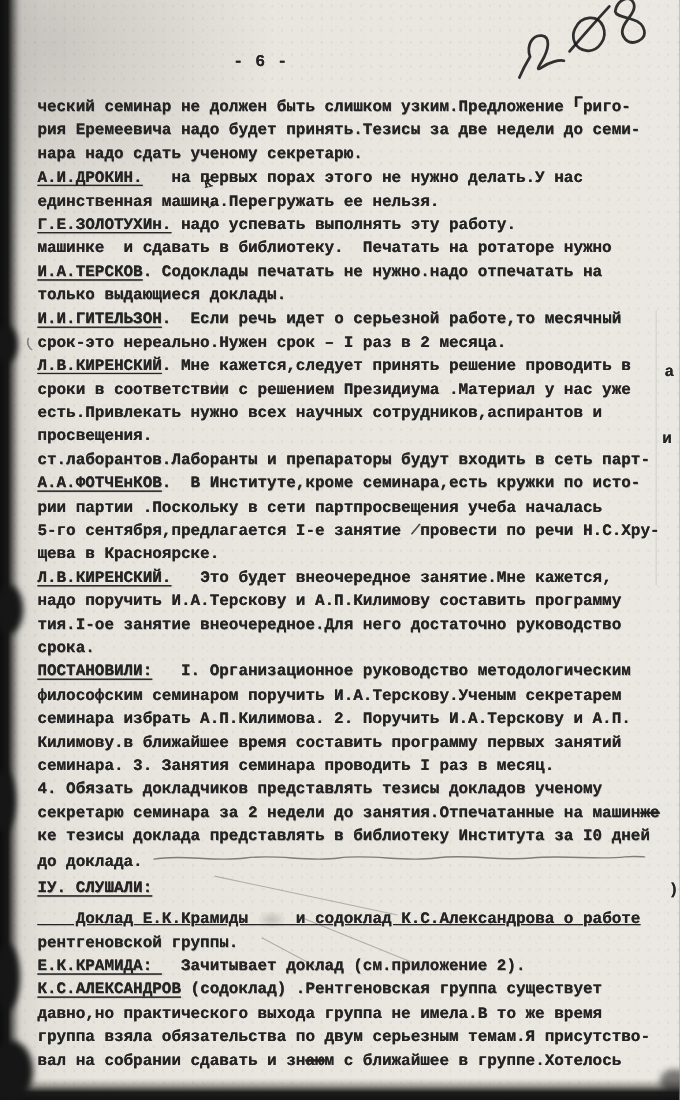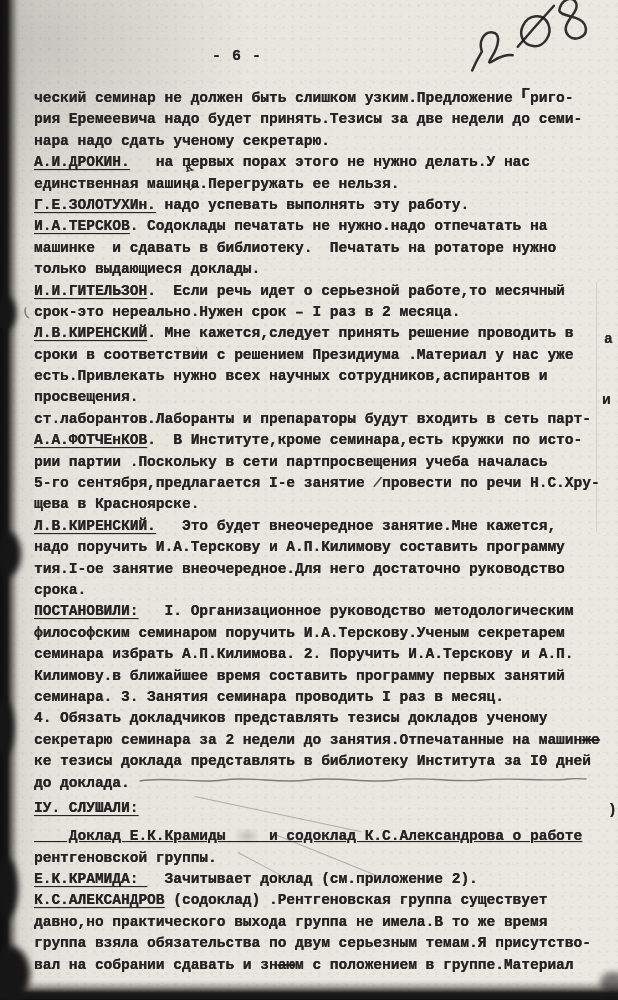--- a/index.html
+++ b/index.html
@@ -75,22 +75,22 @@
 
   <div class="pagenum">- 6 -</div>
 
   <div class="text">
       <div class="tl"><span>ческий семинар не должен быть слишком узким.Предложение </span><span class="sup">Г</span><span>риго-</span></div>
       <div class="tl"><span>рия Еремеевича надо будет принять.Тезисы за две недели до семи-</span></div>
       <div class="tl"><span>нара надо сдать ученому секретарю.</span></div>
       <div class="tl"><span class="u">А.И.ДРОКИН.</span><span>   на первых порах этого не нужно делать.У нас</span></div>
       <div class="tl"><span>единственная машин</span><span class="insw"><span class="ins">к</span><span class="caret"></span></span><span>а.Перегружать ее нельзя.</span></div>
       <div class="tl"><span class="u">Г.Е.ЗОЛОТУХИн.</span><span> надо успевать выполнять эту работу.</span></div>
+      <div class="tl"><span>машинке  и сдавать в библиотеку.  Печатать на ротаторе нужно</span></div>
       <div class="tl"><span class="u">И.А.ТЕРСКОВ</span><span>. Содоклады печатать не нужно.надо отпечатать на</span></div>
-      <div class="tl"><span>машинке  и сдавать в библиотеку.  Печатать на ротаторе нужно</span></div>
       <div class="tl"><span>только выдающиеся доклады.</span></div>
       <div class="tl"><span class="u">И.И.ГИТЕЛЬЗОН</span><span>.  Если речь идет о серьезной работе,то месячный</span></div>
       <div class="tl"><span class="pre">(</span><span>срок-это нереально.Нужен срок – I раз в 2 месяца.</span></div>
       <div class="tl"><span class="u">Л.В.КИРЕНСКИЙ</span><span>. Мне кажется,следует принять решение проводить в</span></div>
       <div class="tl"><span>сроки в соответствии с решением Президиума .Материал у нас уже</span></div>
       <div class="tl"><span>есть.Привлекать нужно всех научных сотрудников,аспирантов и</span></div>
       <div class="tl"><span>просвещения.</span></div>
       <div class="tl"><span>ст.лаборантов.Лаборанты и препараторы будут входить в сеть парт-</span></div>
       <div class="tl"><span class="u">А.А.ФОТЧЕнКОВ</span><span>.  В Институте,кроме семинара,есть кружки по исто-</span></div>
       <div class="tl"><span>рии партии .Поскольку в сети партпросвещения учеба началась</span></div>
@@ -111,21 +111,21 @@
       <div class="tl"><span>до доклада. </span><svg width="450" height="12" viewBox="0 0 450 12" preserveAspectRatio="none" class="squiggle">
           <path d="M2,8 C28,3 55,11 85,7 C115,3 140,11 170,7 C200,3 228,11 258,7 C288,3 315,10 345,7 C375,4 405,9 430,6 C440,5 446,6 448,6"></path>
         </svg></div>
       <div class="tl" style="margin-top: 4px;"><span class="u">IУ. СЛУШАЛИ:</span></div>
       <div class="tl" style="margin-top: 7px; text-decoration: underline;"><span>    Доклад Е.К.Крамиды </span><span class="sm">   </span><span> и содоклад К.С.Александрова о работе</span></div>
       <div class="tl"><span>рентгеновской группы.</span></div>
       <div class="tl"><span class="u">Е.К.КРАМИДА: </span><span>  Зачитывает доклад (см.приложение 2).</span></div>
       <div class="tl"><span class="u">К.С.АЛЕКСАНДРОВ</span><span> (содоклад) .Рентгеновская группа существует</span></div>
       <div class="tl"><span>давно,но практического выхода группа не имела.В то же время</span></div>
       <div class="tl"><span>группа взяла обязательства по двум серьезным темам.Я присутство-</span></div>
-      <div class="tl"><span>вал на собрании сдавать и зн</span><span class="st">аю</span><span>м с положением в группе.Материал</span></div>
+      <div class="tl"><span>вал на собрании сдавать и зн</span><span class="st">аю</span><span>м с ближайшее в группе.Хотелось</span></div>
     </div>
 
   <div id="margin-marks">
       <span class="stray" style="left: 604px; top: 331px;">а</span>
       <span class="stray" style="left: 602px; top: 392px;">и</span>
       <span class="stray" style="left: 608px; top: 802px;">)</span>
     </div>
 
   <div class="pencil" style="left:196px;top:346px;width:16px;transform:rotate(62deg);"></div>
   <div class="pencil" style="left:195px;top:796px;width:170px;transform:rotate(12deg);"></div>

